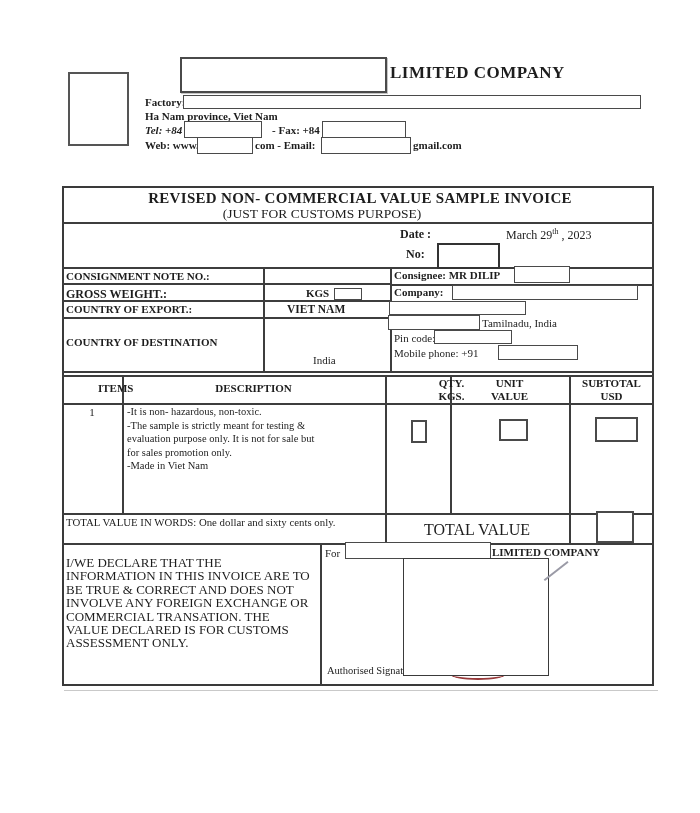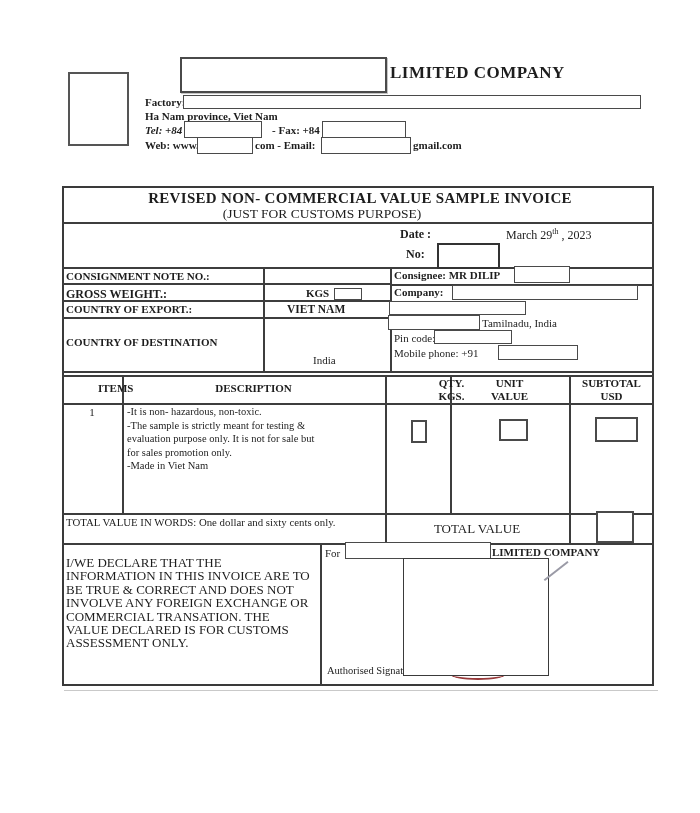--- a/index.html
+++ b/index.html
@@ -130,21 +130,21 @@
   </div>
 
 
   <div class="redact" style="left:411px;top:420px;width:16px;height:23px;box-shadow:none;"></div>
   <div class="redact" style="left:499px;top:419px;width:29px;height:22px;box-shadow:none;"></div>
   <div class="redact" style="left:595px;top:417px;width:43px;height:25px;box-shadow:none;"></div>
 
   <div class="hl" style="left:62px;top:513px;width:592px;"></div>
   <div class="vl" style="left:385px;top:513px;height:30px;"></div>
   <div class="wordswrap">TOTAL VALUE IN WORDS: One dollar and sixty cents only.</div>
-  <div class="t center" style="left:385px;top:521px;width:184px;font-size:13px;z-index:2;">TOTAL VALUE</div>
+  <div class="t center" style="left:385px;top:521px;width:184px;font-size:16px;z-index:2;">TOTAL VALUE</div>
   <div class="redact" style="left:596px;top:511px;width:38px;height:32px;box-shadow:none;"></div>
   <div class="hl" style="left:62px;top:543px;width:592px;"></div>
 
   <div class="vl" style="left:320px;top:543px;height:143px;"></div>
 
   <div class="decl">I/WE DECLARE THAT THE INFORMATION IN THIS INVOICE ARE TO BE TRUE &amp; CORRECT AND DOES NOT INVOLVE ANY FOREIGN EXCHANGE OR COMMERCIAL TRANSATION. THE VALUE DECLARED IS FOR CUSTOMS ASSESSMENT ONLY.</div>
 
   <div class="t" style="left:325px;top:547px;font-size:11px;z-index:2;">For</div>
   <div class="redact thin" style="left:345px;top:542px;width:146px;height:17px;"></div>
   <div class="t b" style="left:492px;top:546px;font-size:11px;z-index:2;">LIMITED COMPANY</div>

